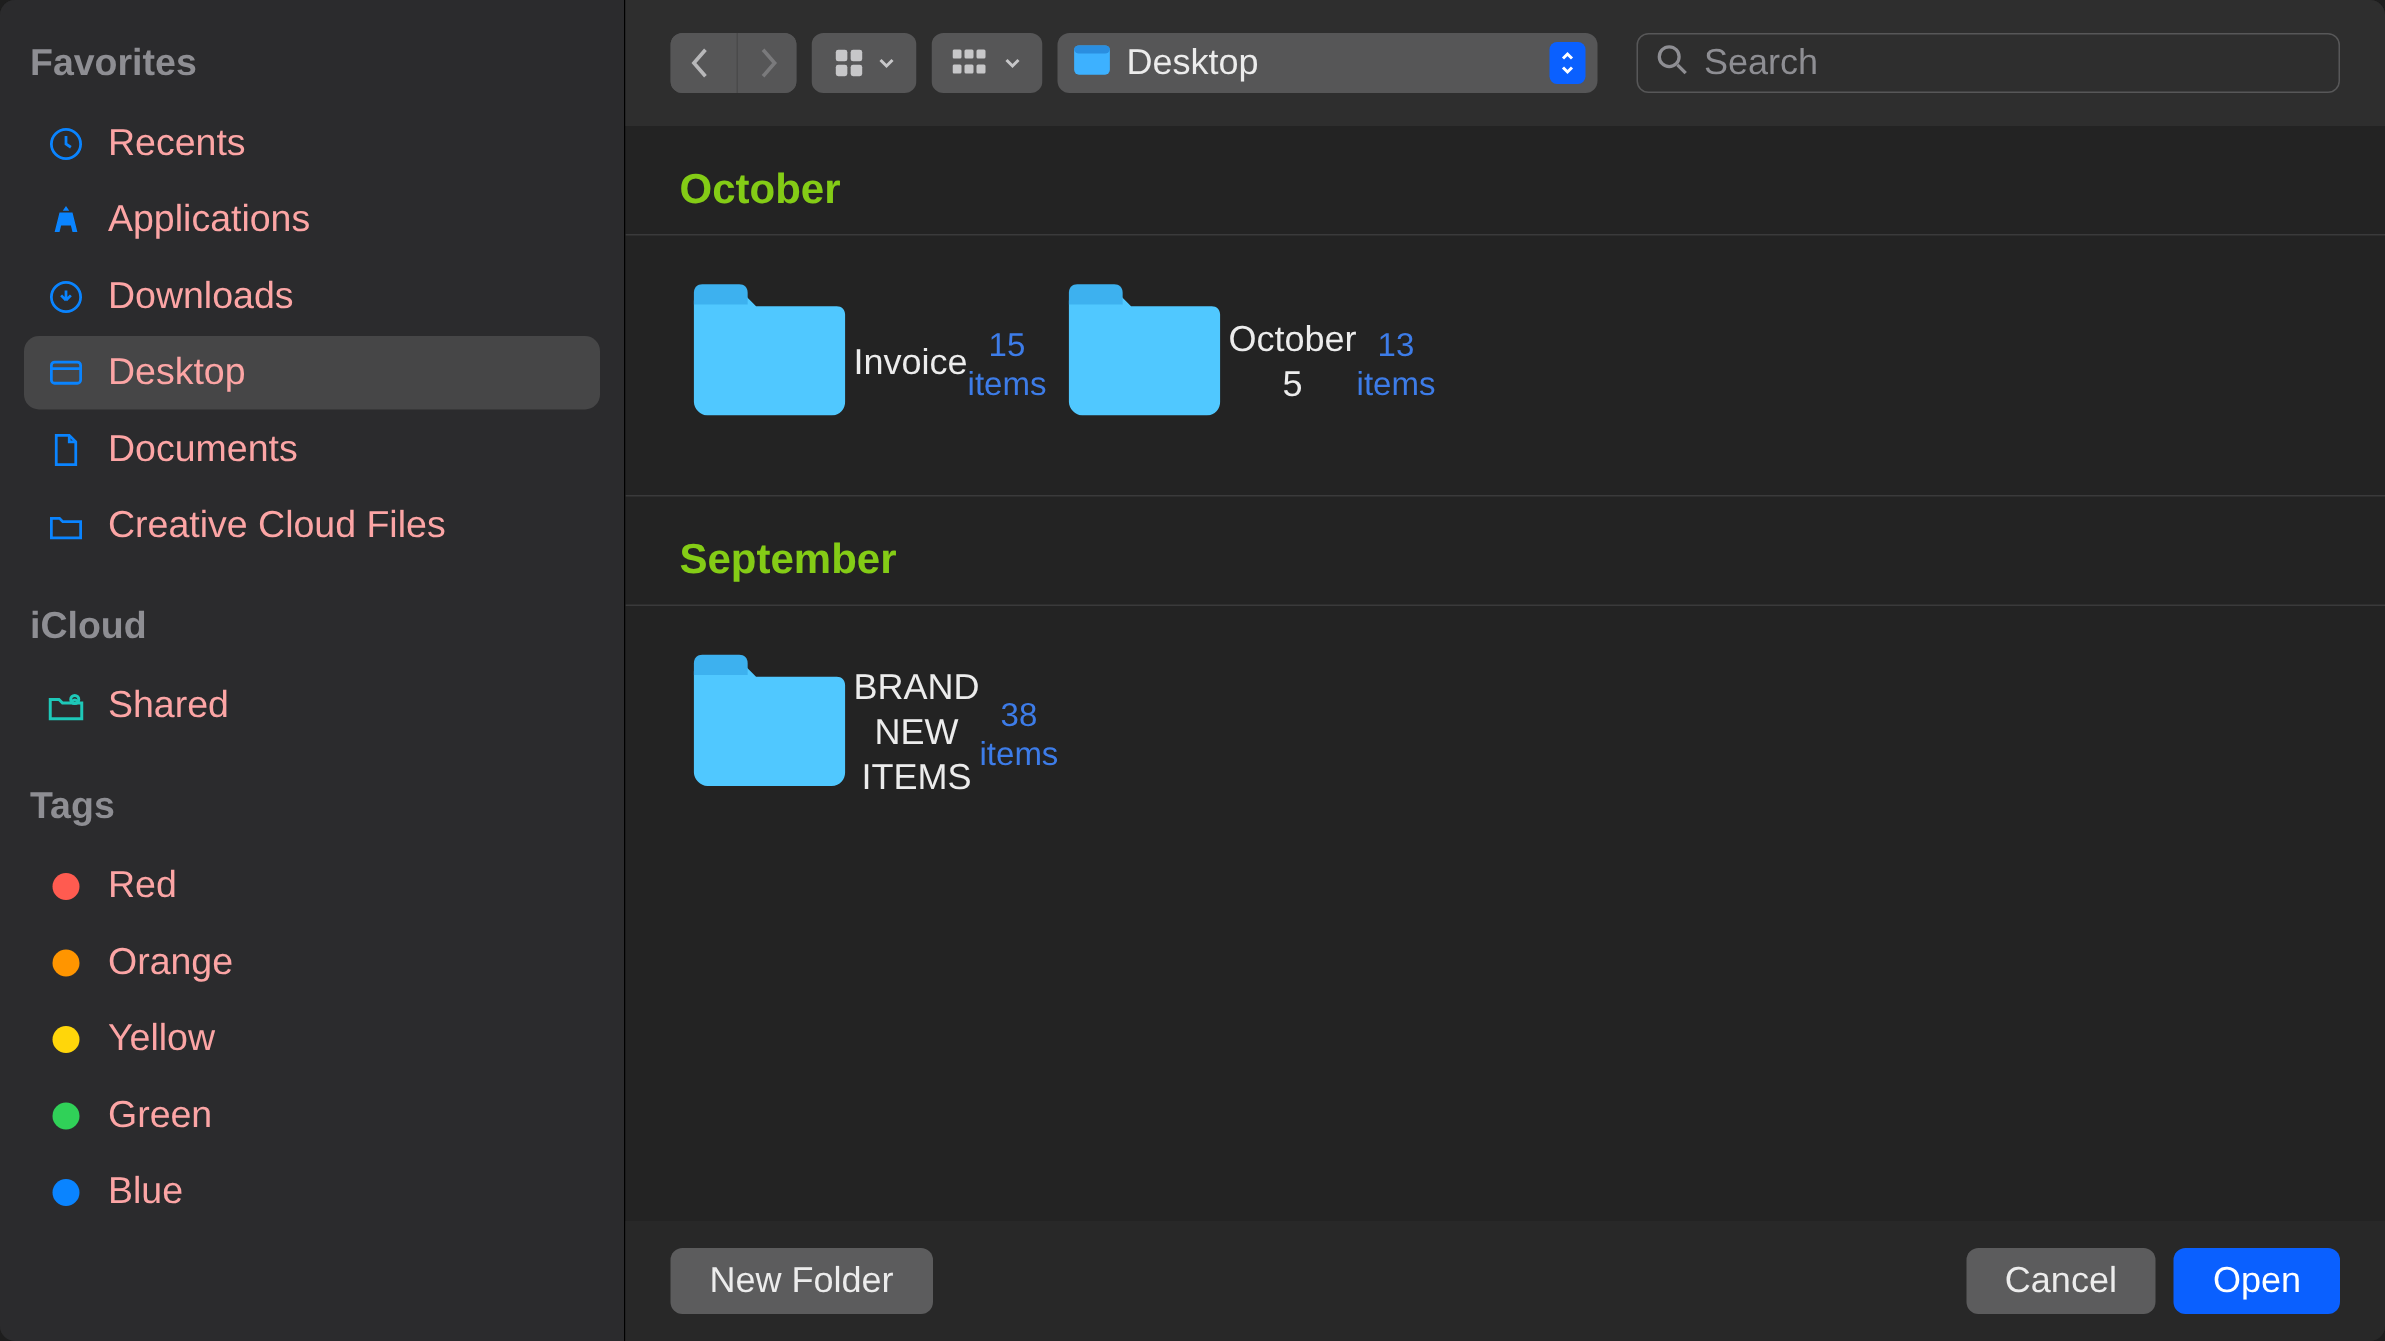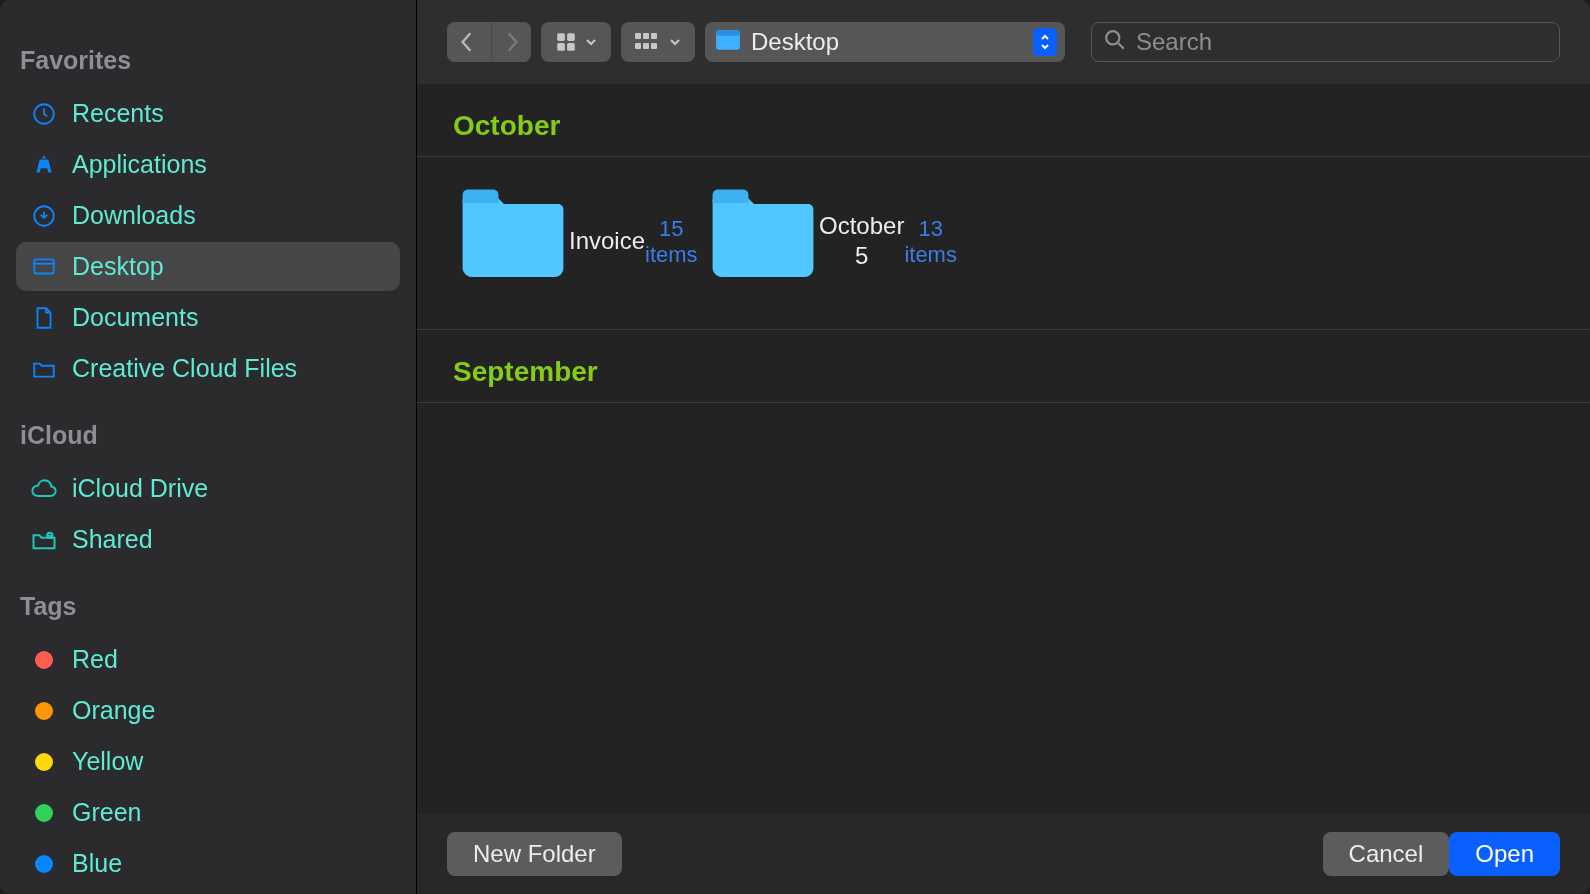--- a/index.html
+++ b/index.html
@@ -24,21 +24,21 @@
   background: #2b2b2d;
   border-right: 1px solid #000;
   padding: 20px 16px;
   overflow-y: auto;
 }
 .sidebar-heading {
   font-size: 25px;
   font-weight: 600;
   color: #8e8e93;
   margin-bottom: 14px;
-  margin-top: 26px;
+  margin-top: 8px;
   padding-left: 4px;
 }
 .sidebar-heading.mt { margin-top: 28px; }
 .sidebar-item {
   display: flex;
   align-items: center;
   gap: 14px;
   padding: 10px 14px;
   border-radius: 10px;
   cursor: pointer;
@@ -48,21 +48,21 @@
 .sidebar-item .icon {
   width: 28px;
   height: 28px;
   flex-shrink: 0;
   display: flex;
   align-items: center;
   justify-content: center;
 }
 .sidebar-item .label {
   font-size: 25px;
-  color: #5eead4;
+  color: #fca5a5;
 }
 .tag-dot {
   width: 18px;
   height: 18px;
   border-radius: 50%;
 }
 .main {
   flex: 1;
   display: flex;
   flex-direction: column;
@@ -182,20 +182,21 @@
   font-size: 22px;
   color: #3d7ce8;
   text-align: center;
   margin-top: 2px;
 }
 .footer {
   display: flex;
   align-items: center;
   padding: 18px 30px;
   background: #282828;
+  gap: 12px;
 }
 .footer .spacer { flex: 1; }
 .btn {
   border: none;
   border-radius: 8px;
   height: 44px;
   padding: 0 26px;
   font-size: 24px;
   cursor: pointer;
   color: #ececec;
@@ -256,28 +257,20 @@
     <div class="sidebar-item">
       <span class="icon">
         <svg width="26" height="26" viewBox="0 0 24 24" fill="none" stroke="#0a84ff" stroke-width="1.7">
             <path d="M3 7h5l2 2h11v10H3V7z"></path>
           </svg>
       </span>
       <span class="label">Creative Cloud Files</span>
     </div>
 
     <div class="sidebar-heading mt">iCloud</div>
-    <div class="sidebar-item">
-      <span class="icon">
-        <svg width="28" height="26" viewBox="0 0 24 20" fill="none" stroke="#1ec8b8" stroke-width="1.7">
-            <path d="M7 16c-2.8 0-5-2-5-4.5S4.2 7 7 7c.5-2.5 2.8-4.5 5.5-4.5 3 0 5.5 2.3 5.7 5.3 2 .3 3.8 1.9 3.8 4 0 2.3-2 4.2-4.5 4.2H7z"></path>
-          </svg>
-      </span>
-      <span class="label">iCloud Drive</span>
-    </div>
     <div class="sidebar-item">
       <span class="icon">
         <svg width="28" height="26" viewBox="0 0 24 20" fill="none" stroke="#1ec8b8" stroke-width="1.7">
             <path d="M3 6h5l2 2h11v9H3V6z"></path>
             <circle cx="17" cy="6" r="2.3" fill="#2b2b2d"></circle>
             <path d="M15 8.5c0-1.2 1-2.2 2-2.2s2 1 2 2.2"></path>
           </svg>
       </span>
       <span class="label">Shared</span>
     </div>
@@ -401,20 +394,32 @@
                 <path d="M5 14c0-3 2-5 5-5h24l8 8h48c3 0 5 2 5 5v52c0 4-3 8-8 8H13c-4 0-8-4-8-8V14z" fill="#50c8ff"></path>
                 <path d="M5 9c0-3 2-5 5-5h22c3 0 5 2 5 5v7H5V9z" fill="#3db1ef"></path>
               </svg>
           </span>
           <div class="folder-name">October 5</div>
           <div class="folder-sub">13 items</div>
         </div>
       </div>
 
       <div class="section-header">September</div>
+      <div class="folder-grid last">
+        <div class="folder-item">
+          <span>
+            <svg class="folder-icon" viewBox="0 0 100 82">
+                <path d="M5 14c0-3 2-5 5-5h24l8 8h48c3 0 5 2 5 5v52c0 4-3 8-8 8H13c-4 0-8-4-8-8V14z" fill="#50c8ff"></path>
+                <path d="M5 9c0-3 2-5 5-5h22c3 0 5 2 5 5v7H5V9z" fill="#3db1ef"></path>
+              </svg>
+          </span>
+          <div class="folder-name">BRAND NEW ITEMS</div>
+          <div class="folder-sub">38 items</div>
+        </div>
+      </div>
     </div>
 
     <div class="footer">
       <button class="btn gray">New Folder</button>
       <div class="spacer"></div>
       <button class="btn gray">Cancel</button>
       <button class="btn primary">Open</button>
     </div>
   </div>
 </div>

